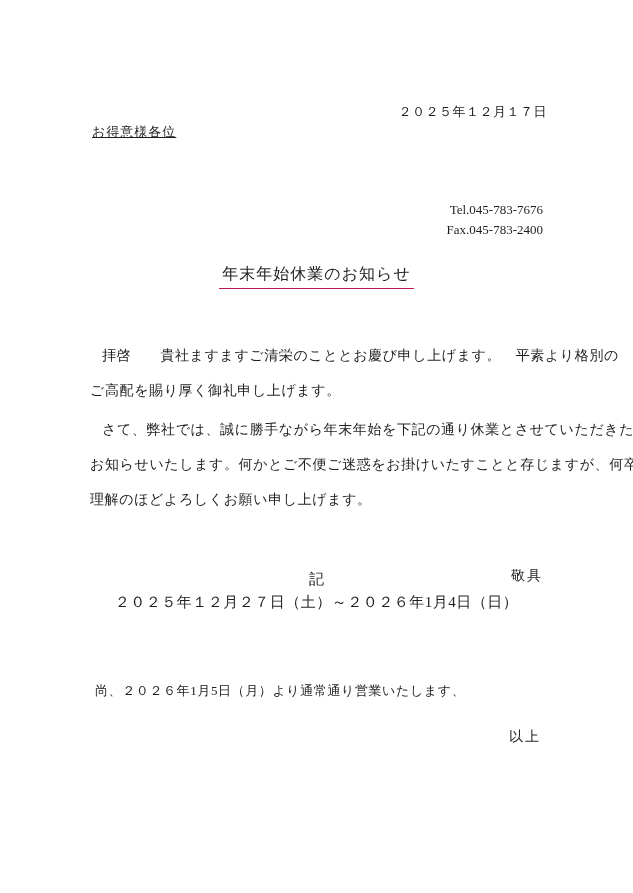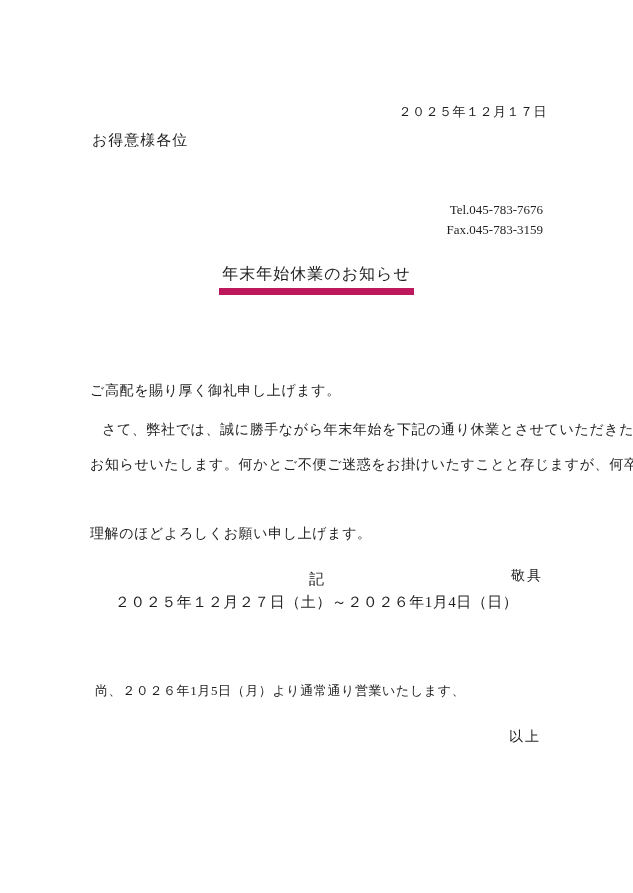--- a/index.html
+++ b/index.html
@@ -17,22 +17,22 @@
     font-family: "Liberation Serif", "DejaVu Serif", serif;
     overflow: hidden;
   }
   .abs { position: absolute; white-space: nowrap; }
 
   .date-line {
     top: 103px; right: 86px;
     font-size: 13px; letter-spacing: 0.5px;
   }
   .addressee {
-    top: 131px; left: 92px;
-    font-size: 15px; letter-spacing: 1px;
+    top: 123px; left: 92px;
+    font-size: 13px; letter-spacing: 1px; text-decoration: underline;
   }
   .company-line {
     top: 168px; right: 90px;
     font-size: 14px;
   }
   .company-line .company-name {
     font-size: 18px; letter-spacing: 0.5px;
   }
   .tel-line {
     top: 202px; right: 90px;
@@ -44,34 +44,34 @@
     font-size: 13px;
   }
   .title-line {
     top: 264px; left: 0; width: 100%;
     text-align: center;
     font-size: 16px; letter-spacing: 1px;
     white-space: nowrap;
   }
   .title-line .underline {
     display: inline-block;
-    border-bottom: 7px solid #be185d;
+    border-bottom: 1px solid #be185d;
     padding: 0 3px 3px 3px;
   }
   .body-line {
     left: 90px; width: 455px;
     font-size: 14px; letter-spacing: 0.6px;
     white-space: nowrap;
   }
   .indent { padding-left: 12px; }
   .line-1 { top: 347px; }
   .line-2 { top: 382px; }
   .line-3 { top: 421px; }
   .line-4 { top: 456px; }
-  .line-5 { top: 491px; margin-top: 34px; }
+  .line-5 { top: 491px; }
 
   .closing-keigu {
     top: 539px; right: 90px;
     font-size: 14px; letter-spacing: 2px; margin-top: 28px;
   }
   .record-marker {
     top: 570px; left: 0; width: 100%;
     text-align: center;
     font-size: 15px;
   }
@@ -95,26 +95,27 @@
 
 <div class="page">
 
   <div class="abs date-line">２０２５年１２月１７日</div>
 
   <div class="abs addressee">お得意様各位</div>
 
 
   <div class="abs tel-line">Tel.045-783-7676</div>
 
-  <div class="abs fax-line">Fax.045-783-3159</div>
+  <div class="abs fax-line">Fax.045-783-2400</div>
 
   <div class="abs title-line">
     <span class="underline">年末年始休業のお知らせ</span>
   </div>
 
+  <div class="abs body-line line-1 indent">拝啓　　貴社ますますご清栄のこととお慶び申し上げます。　平素より格別の</div>
 
   <div class="abs body-line line-2">ご高配を賜り厚く御礼申し上げます。</div>
 
   <div class="abs body-line line-3 indent">さて、弊社では、誠に勝手ながら年末年始を下記の通り休業とさせていただきたく</div>
 
   <div class="abs body-line line-4">お知らせいたします。何かとご不便ご迷惑をお掛けいたすことと存じますが、何卒ご</div>
 
   <div class="abs body-line line-5">理解のほどよろしくお願い申し上げます。</div>
 
   <div class="abs closing-keigu">敬具</div>

